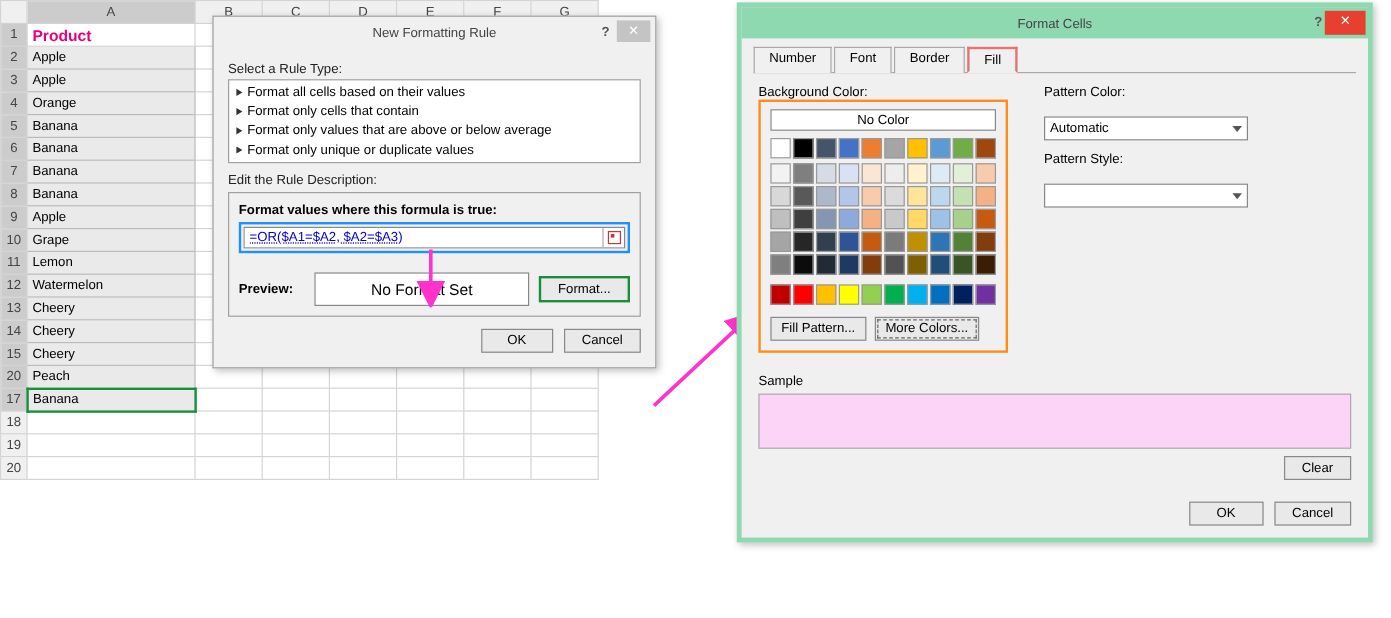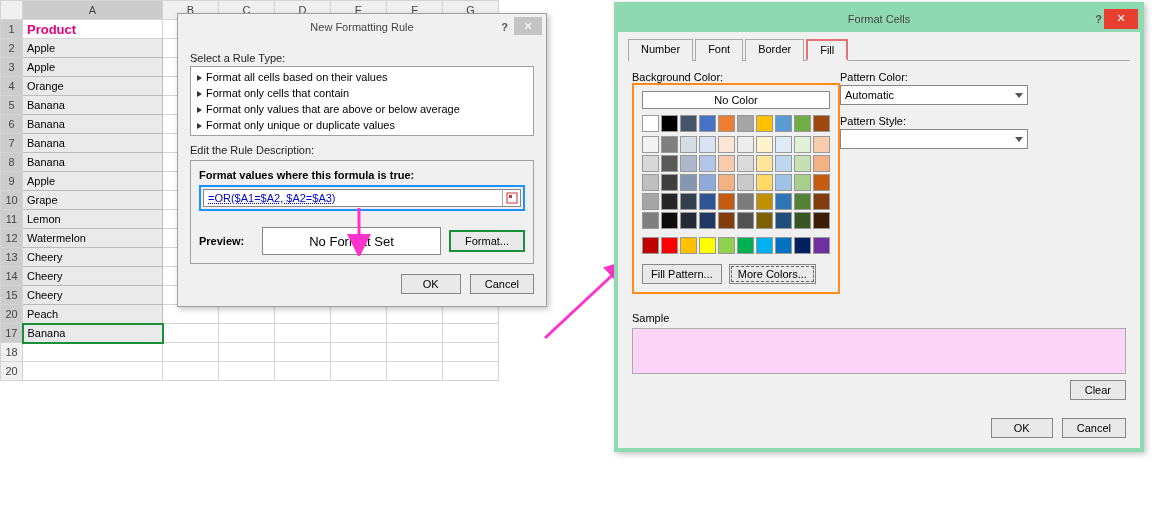--- a/index.html
+++ b/index.html
@@ -48,30 +48,30 @@
 .arrow1{position:absolute;left:344px;top:206px;pointer-events:none;}
 .arrow2{position:absolute;left:540px;top:258px;pointer-events:none;}
 
 .dlg2{left:614px;top:2px;width:530px;border:4px solid #8fd9b0;background:#f0f0f0;}
 .dlg2 .title{background:#8fd9b0;}
 .dlg2 .title .close{background:#e84030;color:#fff;width:34px;height:20px;top:3px;right:2px;}
 .tabs{display:flex;border-bottom:1px solid #a9a9a9;margin:6px 10px 0;}
 .tabs .tab{border:1px solid #a9a9a9;border-bottom:none;padding:3px 12px;margin-right:2px;background:#f0f0f0;cursor:pointer;position:relative;top:1px;}
 .tabs .tab.active{background:#f0f0f0;border:2px solid #e57373;border-bottom:2px solid #f0f0f0;}
 .tbody{padding:10px 14px;}
-.row2{display:flex;}
+.row2{display:flex;gap:30px;}
 .colorsec{border:2px solid #ff8c1a;padding:6px 8px 8px;}
 .nocolor{border:1px solid #888;background:#fff;text-align:center;padding:2px 0;margin-bottom:6px;cursor:pointer;}
 .swatches{display:grid;grid-template-columns:repeat(10,17px);gap:2px;margin-bottom:4px;}
 .sw{width:17px;height:17px;border:1px solid #999;cursor:pointer;}
 .btn2{border:1px solid #888;background:#e9e9e9;padding:3px 8px;margin-top:6px;margin-right:4px;}
 .btn2.dashed{outline:1px dashed #666;outline-offset:-3px;}
 .patcol{display:flex;flex-direction:column;gap:2px;}
 .patcol label{text-decoration-style:dotted;}
-.patsel{border:1px solid #888;background:#fff;width:188px;height:20px;display:flex;align-items:center;justify-content:space-between;padding:0 4px;}
+.patsel{border:1px solid #888;background:#fff;width:170px;height:20px;display:flex;align-items:center;justify-content:space-between;padding:0 4px;margin-top:12px;}
 .patsel .dn{width:0;height:0;border-left:4px solid transparent;border-right:4px solid transparent;border-top:5px solid #555;}
 .sample{margin-top:18px;}
 .samplebox{border:1px solid #aaa;height:46px;background:#fcd4f7;margin-top:4px;}
 .clearrow{text-align:right;margin-top:6px;}
 .dlg2btns{text-align:right;padding:8px 14px 10px;}
 .dlg2btns .btn{min-width:62px;margin-left:6px;}
 </style>
 </head>
 <body>
 
@@ -255,20 +255,30 @@
           <td class="prod lastsel">Banana</td>
           <td></td>
           <td></td>
           <td></td>
           <td></td>
           <td></td>
           <td></td>
         </tr>
         <tr>
           <td class="row-hdr">18</td>
+          <td></td>
+          <td></td>
+          <td></td>
+          <td></td>
+          <td></td>
+          <td></td>
+          <td></td>
+        </tr>
+        <tr>
+          <td class="row-hdr">19</td>
           <td></td>
           <td></td>
           <td></td>
           <td></td>
           <td></td>
           <td></td>
           <td></td>
         </tr>
         <tr>
           <td class="row-hdr">20</td>

